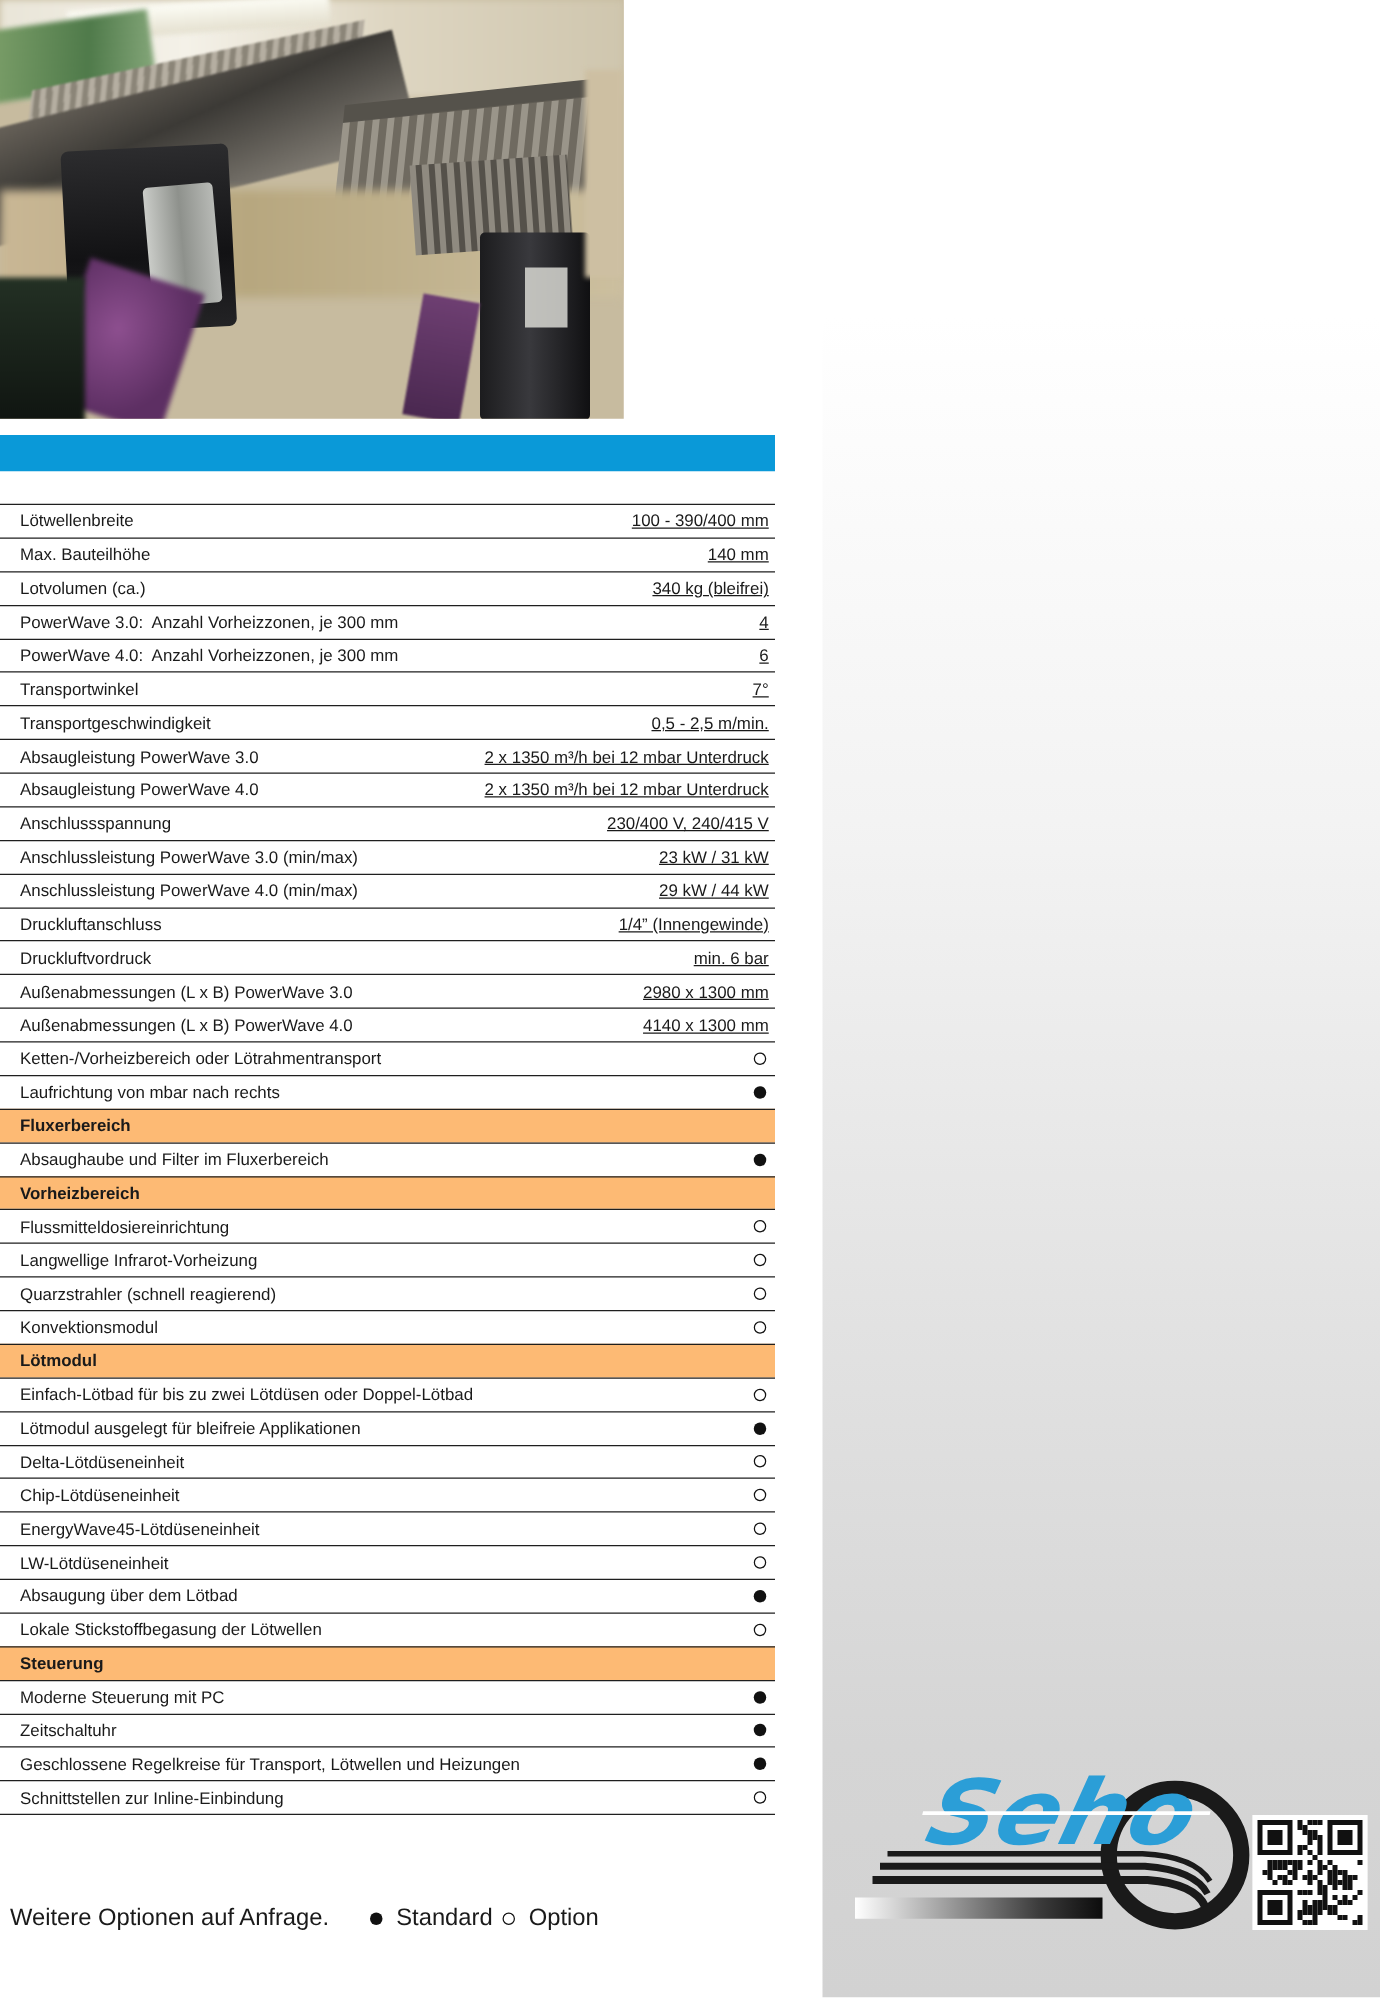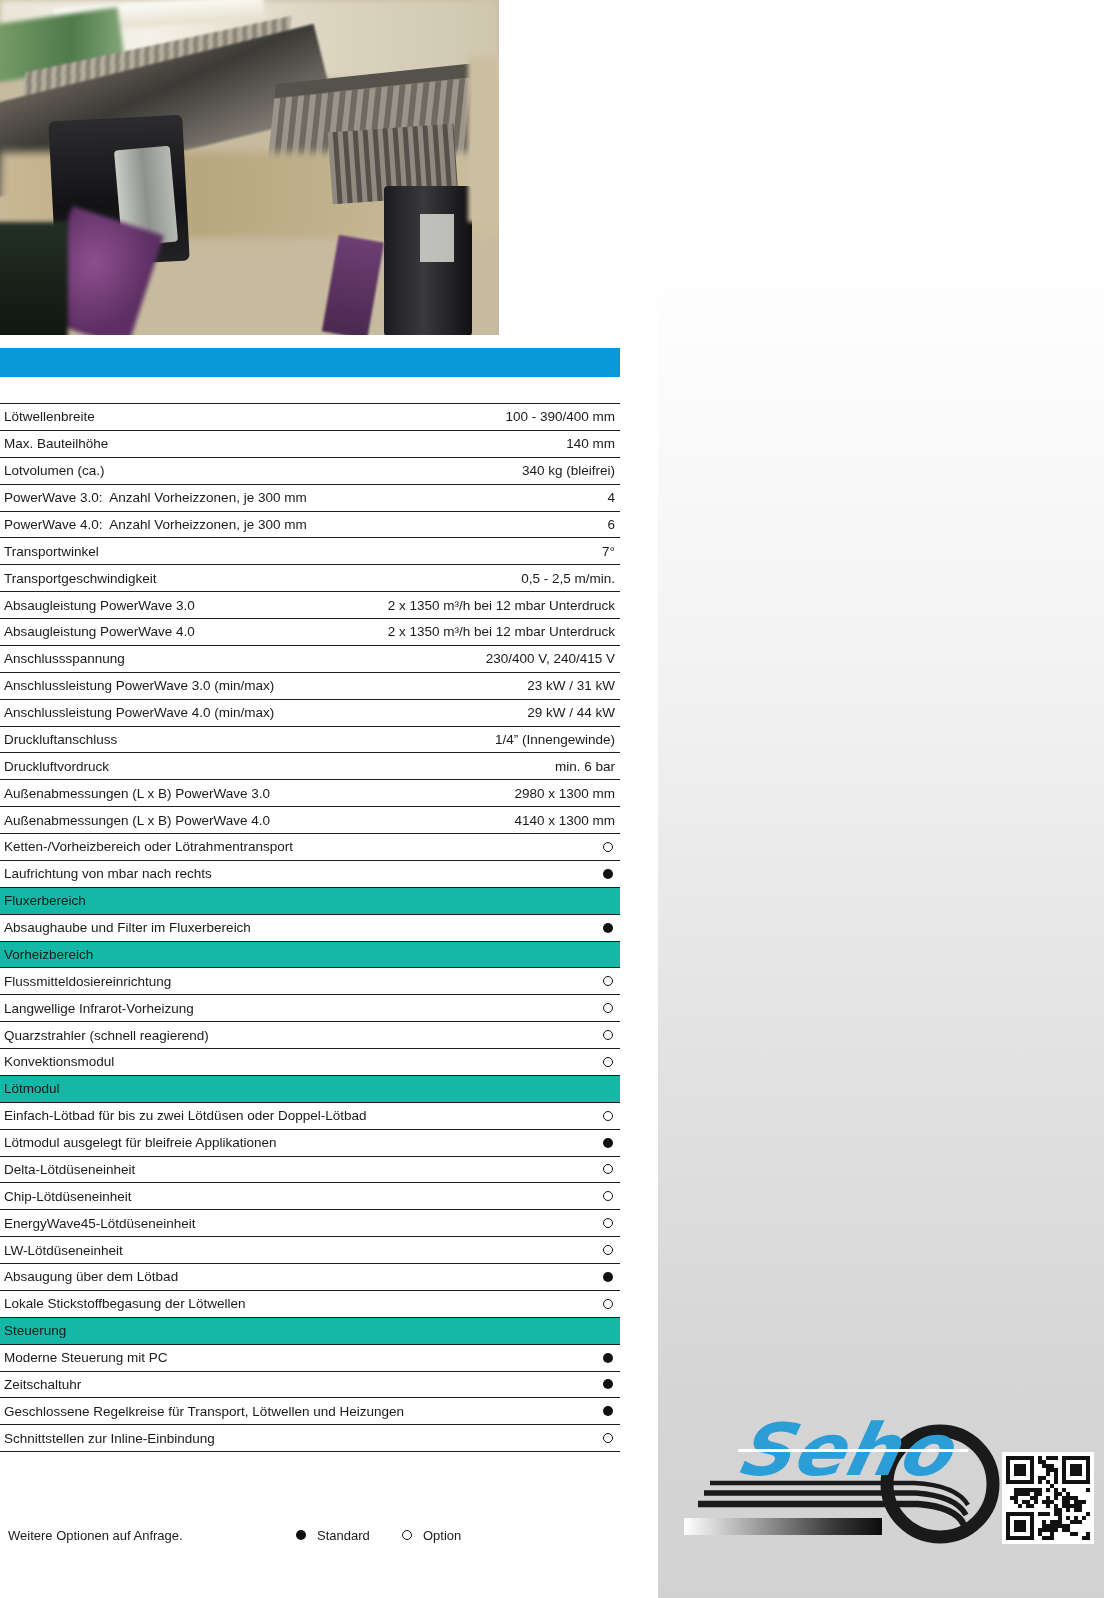--- a/index.html
+++ b/index.html
@@ -27,29 +27,29 @@
   .ph-darkbl{top:222px;left:-8px;width:76px;height:120px;background:linear-gradient(#233024,#0f1410);filter:blur(2px);}
   .ph-pillar{top:56px;left:468px;width:31px;height:166px;background:#cdbfa2;filter:blur(2px);}
   
   .blue-bar{position:absolute;left:0;top:348px;width:620px;height:29px;}
   
   .side-panel{position:absolute;left:658px;top:253px;width:446px;height:1345px;
     background:linear-gradient(180deg,#ffffff 0%,#f3f3f3 30%,#e2e2e2 60%,#d5d5d5 85%,#d2d2d2 100%);}
   
   #spec-table{position:absolute;left:0;top:403px;width:620px;border-bottom:1px solid #1f1f1f;}
   .row{display:flex;align-items:center;justify-content:space-between;height:26.88px;
-    border-top:1px solid #1f1f1f;padding:0 5px 0 4px;font-size:13.5px;box-sizing:border-box;}
-  .row.section{background:#14b8a6;font-weight:normal;}
+    border-top:1px solid #1f1f1f;padding:0 5px 0 16px;font-size:13.5px;box-sizing:border-box;}
+  .row.section{background:#fdba74;font-weight:bold;}
   .lbl{white-space:pre;}
-  .val{text-align:left;white-space:pre;}
+  .val{text-align:left;white-space:pre;text-decoration:underline;}
   .circle{flex:none;border-radius:50%;}
   .circle.filled{width:10px;height:10px;background:#111;margin-right:2px;}
   .circle.empty{width:8px;height:8px;border:1.4px solid #111;background:#fff;margin-right:2px;}
   
-  #legend{position:absolute;left:0;top:1526px;width:640px;height:18px;font-size:13px;}
+  #legend{position:absolute;left:0;top:1526px;width:640px;height:18px;font-size:19px;}
   #legend .lg{position:absolute;top:0;display:flex;align-items:center;gap:9px;height:18px;}
   .lg-note{left:8px;}
   .lg-std{left:296px;}
   .lg-opt{left:402px;}
   
   #logo{position:absolute;left:676px;top:1402px;width:330px;height:165px;}
   #qr{position:absolute;left:1002px;top:1452px;width:92px;height:92px;background:#fff;}
 </style>
 </head>
 <body>

